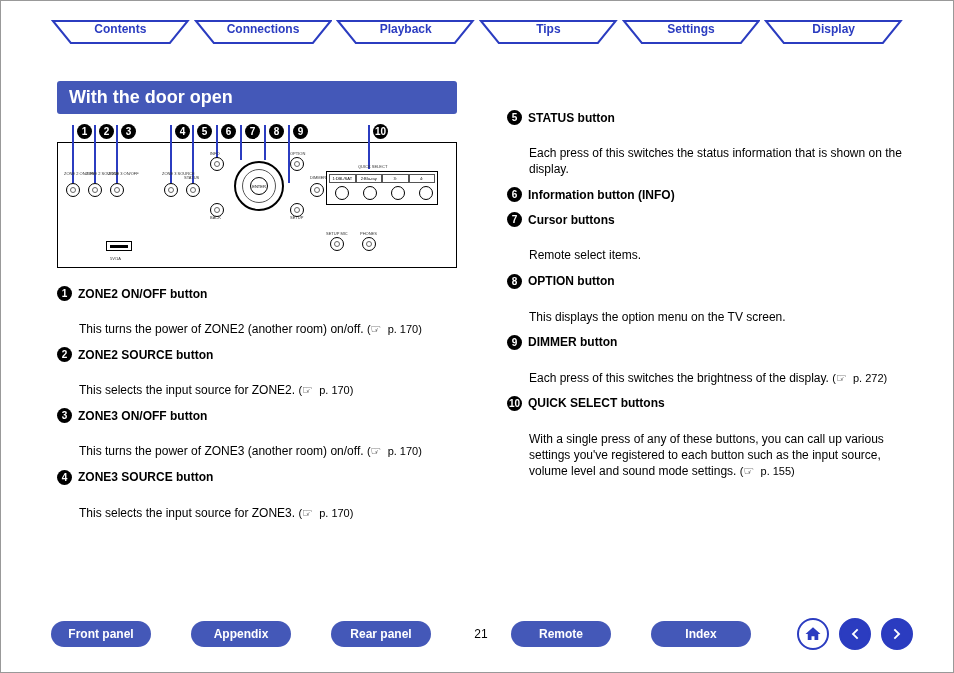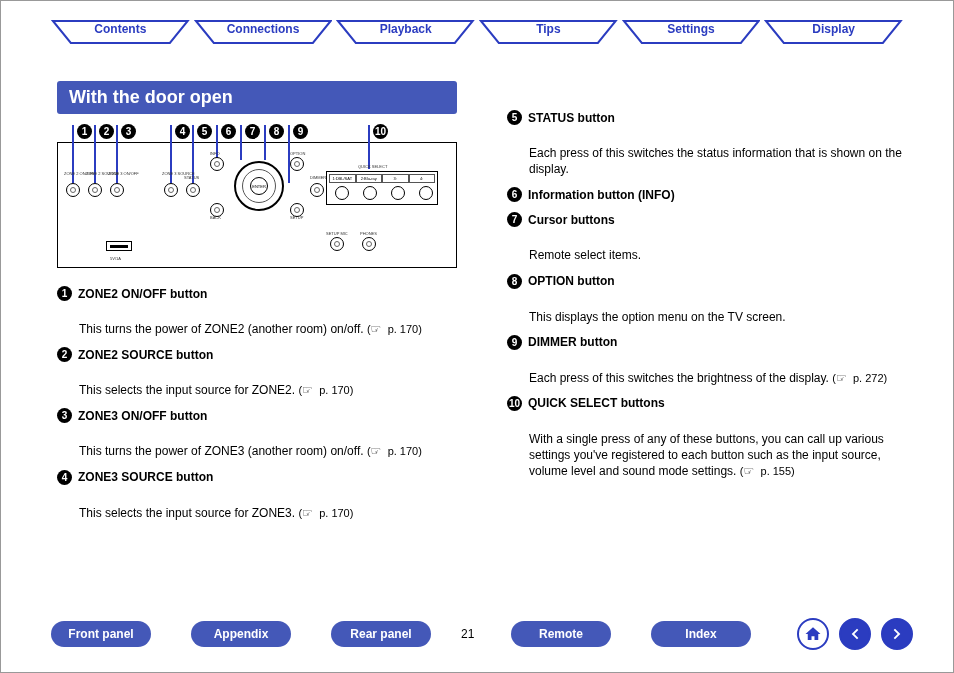--- a/index.html
+++ b/index.html
@@ -188,20 +188,21 @@
     padding:6px 0;
     width: 100px;
     border-radius: 14px;
     text-align:center;
     cursor:pointer;
     margin-right: 40px;
   }
   .page-number {
     font-size:12px;
     width: 40px;
+    text-align: center;
     margin: 0 10px 0 -10px;
   }
   .nav-icons {
     margin-left:auto;
     display:flex;
     gap:10px;
   }
   .circ-btn {
     width:32px; height:32px;
     border:2px solid #2b3cc0;

